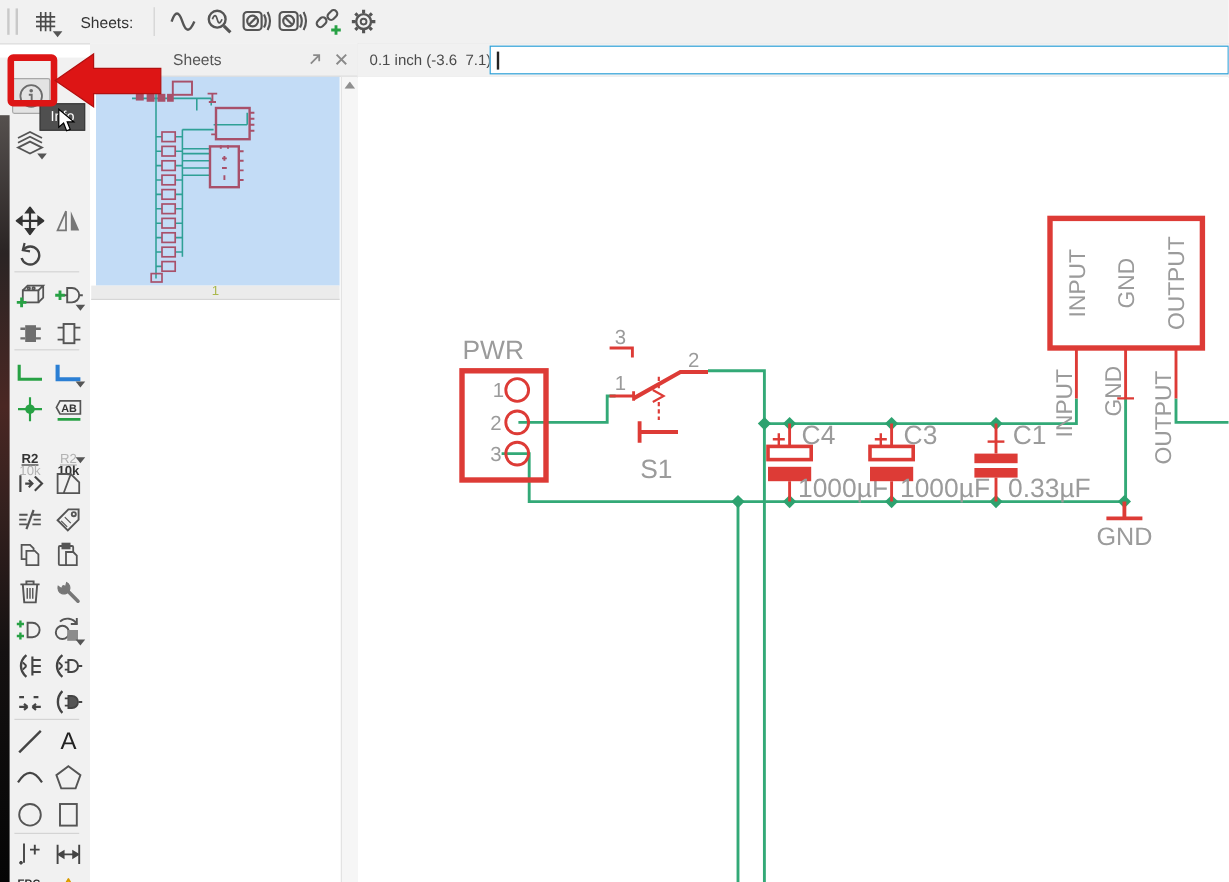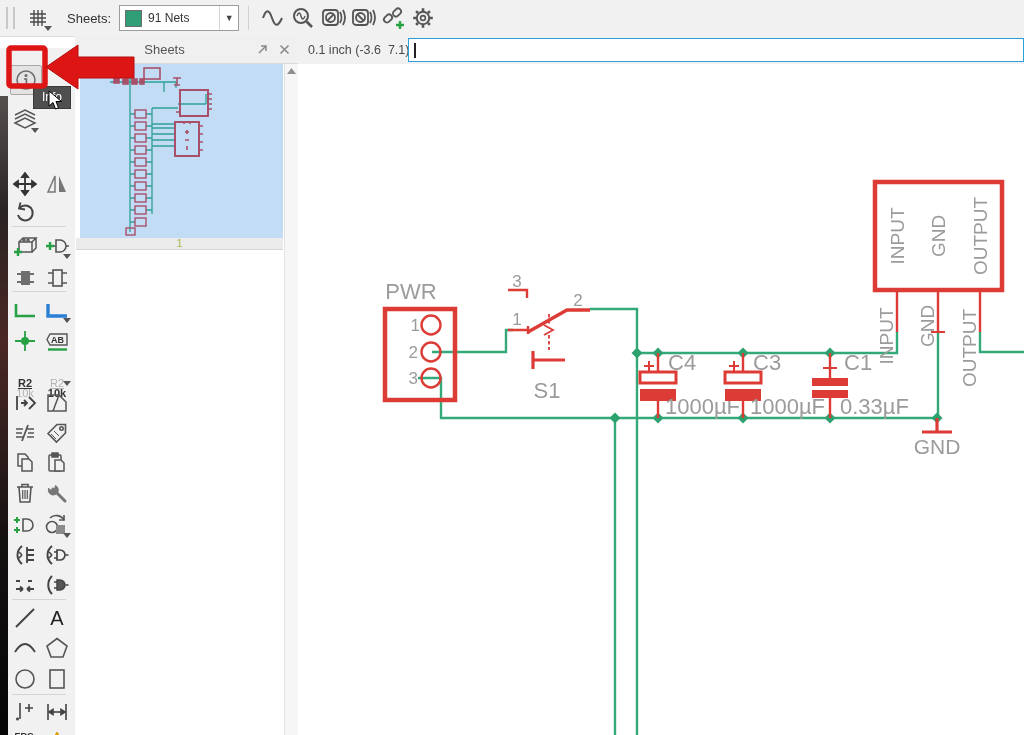--- a/index.html
+++ b/index.html
@@ -67,25 +67,20 @@
   <div class="grip"></div>
   <div class="tb-btn">
     <svg width="20" height="20" viewBox="0 0 20 20">
         <g stroke="#4a4a4a" stroke-width="1.4" fill="none">
       <path d="M2,6 H18 M2,10 H18 M2,14 H18 M6,2 V18 M10,2 V18 M14,2 V18"></path>
         </g>
       </svg>
     <span class="caret"></span>
   </div>
   <span class="tb-label" style="margin-left:14px">Sheets:</span>
-  <div id="layer-dd">
-    <span class="swatch" style="background:#2f9e77"></span>
-    <span class="ddtext">91 Nets</span>
-    <span class="ddarrow">▼</span>
-  </div>
   <div class="vsep"></div>
   <div class="tb-btn">
     <svg width="24" height="22" viewBox="0 0 24 22">
         <path d="M2,11 C5,2 8,2 11,11 C14,20 17,20 21,11" stroke="#555" stroke-width="2" fill="none"></path>
       </svg>
   </div>
   <div class="tb-btn">
     <svg width="24" height="24" viewBox="0 0 24 24">
         <g stroke="#555" fill="none">
       <circle cx="10" cy="10" r="7" stroke-width="2"></circle>

